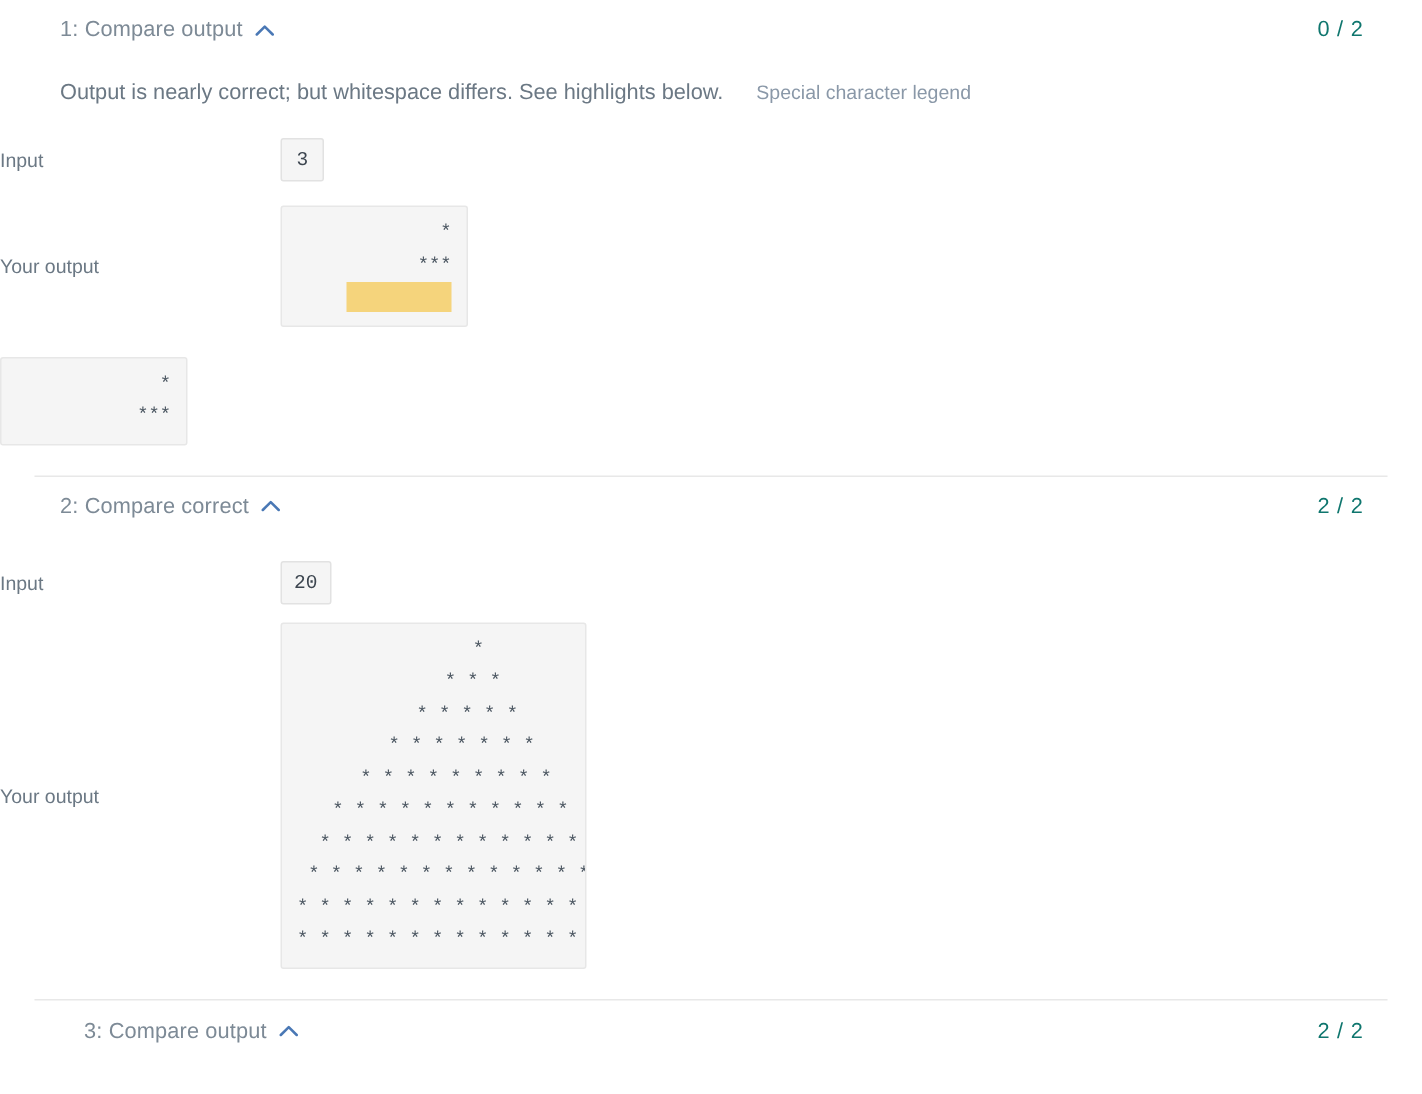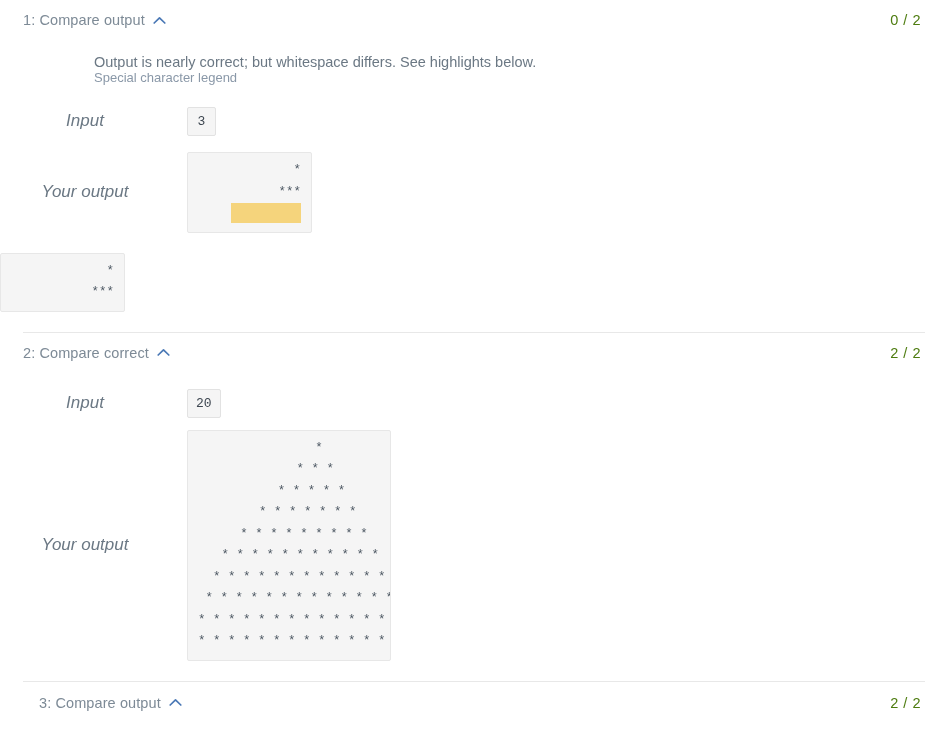--- a/index.html
+++ b/index.html
@@ -21,57 +21,56 @@
   .divider {
     height: 1px;
     background: #e8e8e8;
     margin: 0 23px 0 23px;
   }
 
   .tc-header {
     position: relative;
     display: flex;
     align-items: center;
-    padding: 0 23px;
+    padding: 0 40px;
     height: 40px;
   }
   .tc-title {
     font-size: 14.5px;
     color: #7d8a96;
     letter-spacing: 0.1px;
     font-weight: 400;
   }
   .chevron-btn {
     display: inline-flex;
     align-items: center;
     justify-content: center;
     width: 18px;
     height: 18px;
     margin-left: 6px;
     cursor: pointer;
   }
   .chevron-btn svg { display: block; }
   .tc-score {
     position: absolute;
-    right: 27px;
+    right: 39px;
     top: 50%;
     transform: translateY(-50%);
     font-size: 14.5px;
-    color: #4d7c0f;
+    color: #0f766e;
     letter-spacing: 0.5px;
   }
 
   
   .msg-row {
     display: flex;
     align-items: baseline;
-    padding-left: 72px;
+    padding-left: 40px;
     padding-top: 14px;
     padding-bottom: 2px;
-    flex-direction: column;
   }
   .msg-text {
     font-size: 14.5px;
     color: #6b7884;
   }
   .legend-link {
     font-size: 13px;
     color: #8a98a8;
     margin-left: 22px;
     cursor: pointer;
@@ -81,27 +80,26 @@
   
   .row {
     display: flex;
     align-items: center;
     padding-left: 0;
   }
   .row.align-center { align-items: center; }
 
   .row-label {
     width: 187px;
-    text-align: center;
+    text-align: left;
     padding-right: 17px;
-    font-size: 17px;
+    font-size: 13px;
     color: #6b7884;
     flex: 0 0 187px;
     line-height: 1.2;
-    font-style: italic;
   }
 
   .field-box {
     background: #f5f5f5;
     border: 1px solid #e2e2e2;
     border-radius: 2px;
     font-family: "Liberation Mono", monospace;
     font-size: 13px;
     color: #3d4650;
     min-width: 29px;

